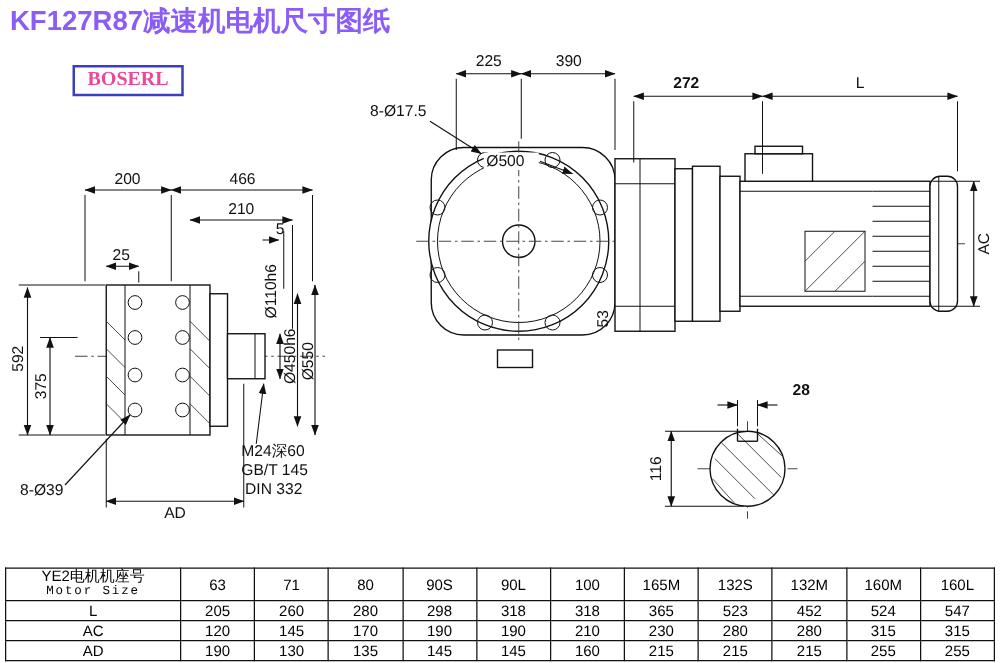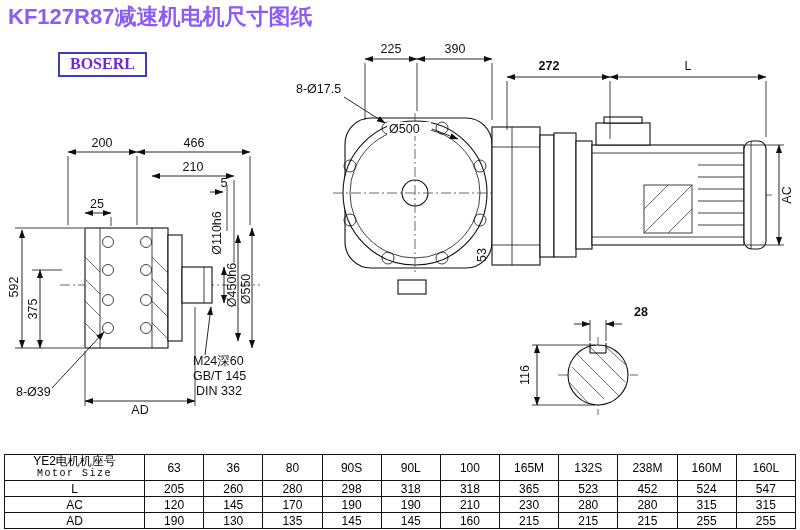--- a/index.html
+++ b/index.html
@@ -1,18 +1,18 @@
 <!DOCTYPE html>
 <html><head>
 <meta charset="utf-8">
 <style>
   * { margin:0; padding:0; box-sizing:border-box; }
   html,body { width:800px; height:530px; background:#fff; font-family:"Liberation Sans",sans-serif; position:relative; overflow:hidden; }
   .title { position:absolute; left:8px; top:2px; font-size:22px; font-weight:bold; color:#8b5cf6; white-space:nowrap; }
-  .logo { position:absolute; left:58px; top:52px; border:2px solid #3d3dc0; padding:1px 10px 2px; font-family:"Liberation Serif",serif; font-weight:bold; font-size:16px; color:#6d28d9; background:#fff; }
+  .logo { position:absolute; left:58px; top:52px; border:2px solid #3d3dc0; padding:1px 10px 2px; font-family:"Liberation Serif",serif; font-weight:bold; font-size:16px; color:#ec4899; background:#fff; }
   svg.drawing { position:absolute; left:0; top:35px; }
   svg text { font-family:"Liberation Sans",sans-serif; fill:#111; font-size:12.5px; }
   .bold { font-weight:bold; }
   .ln   { stroke:#111; stroke-width:1.1; fill:none; }
   .lnw  { stroke:#111; stroke-width:1.1; fill:#fff; }
   .thin { stroke:#111; stroke-width:0.8; fill:none; }
   .dim  { stroke:#111; stroke-width:0.9; fill:none; }
   .cl   { stroke:#444; stroke-width:0.8; stroke-dasharray:10 3 2 3; fill:none; }
   .hatch{ stroke:#333; stroke-width:0.7; fill:none; }
   table.size-table { position:absolute; left:4px; top:454px; width:792px; border-collapse:collapse; table-layout:fixed; background:#fff; }
@@ -235,28 +235,28 @@
       <col>
       <col>
   </colgroup>
   <tbody>
       <tr class="hdr">
     <td class="first">
       <span class="mz1">YE2电机机座号</span>
       <span class="mz2">Motor Size</span>
     </td>
     <td>63</td>
-    <td>36</td>
+    <td>71</td>
     <td>80</td>
     <td>90S</td>
     <td>90L</td>
     <td>100</td>
     <td>165M</td>
     <td>132S</td>
-    <td>238M</td>
+    <td>132M</td>
     <td>160M</td>
     <td>160L</td>
   </tr>
   <tr>
     <td class="first">L</td>
     <td>205</td>
     <td>260</td>
     <td>280</td>
     <td>298</td>
     <td>318</td>

